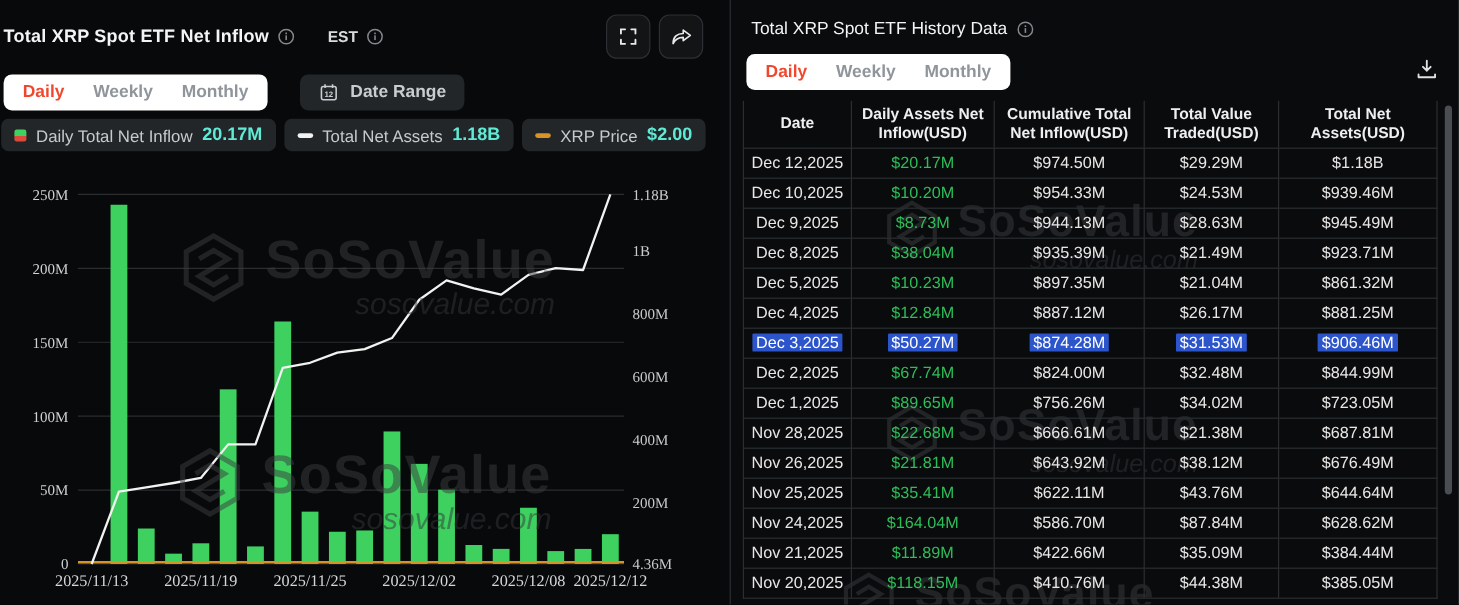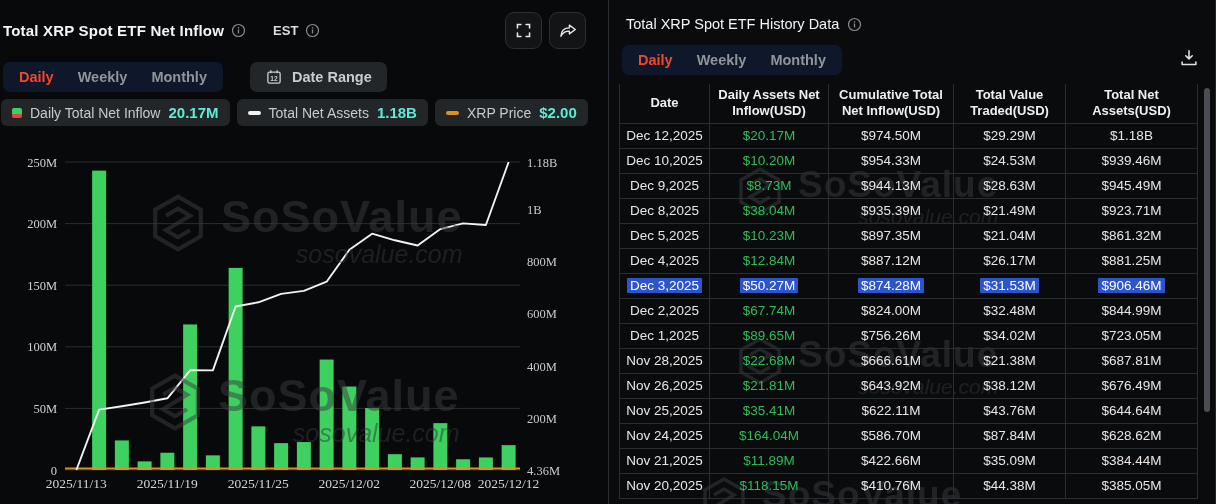--- a/index.html
+++ b/index.html
@@ -8,21 +8,21 @@
   #screen{position:relative;width:1216px;height:504px;overflow:hidden;background:#08090a}
   
   .left-panel{position:absolute;left:0;top:0;width:608px;height:496px}
   .lp-header{position:absolute;top:12px;left:3px;right:22px;display:flex;align-items:center;gap:7px}
   .panel-title{font-size:15px;font-weight:bold;color:#f3f4f5;letter-spacing:.2px}
   .tz{font-size:13px;color:#d9dcde;font-weight:600;margin-left:20px}
   .spacer{flex:1}
   .icon-btn{width:37px;height:37px;border:1px solid #2c2f33;border-radius:9px;background:#121416;display:flex;align-items:center;justify-content:center;cursor:pointer}
   .info{width:15px;height:15px;display:inline-block}
   .lp-controls{position:absolute;top:62px;left:3px;display:flex;gap:27px;align-items:center}
-  .tabgroup{display:inline-flex;align-items:center;background:#0f172a;border-radius:7px;padding:4px 7px;gap:6px}
+  .tabgroup{display:inline-flex;align-items:center;background:#ffffff;border-radius:7px;padding:4px 7px;gap:6px}
   .tab{padding:3px 9px;font-size:14.5px;font-weight:600;color:#8f959b;cursor:pointer;border-radius:5px}
   .tab.active{color:#f0482e}
   .date-range{display:inline-flex;gap:9px;align-items:center;background:#232629;border-radius:7px;padding:6px 15px;font-weight:bold;color:#c9cdd0;font-size:14.5px;cursor:pointer}
   .lp-legend{position:absolute;top:99px;left:1px;display:flex;gap:7px}
   .chip{display:inline-flex;align-items:center;gap:8px;background:#232629;border-radius:6px;padding:5px 11px;font-size:14px;color:#c6cacd;white-space:nowrap;cursor:pointer}
   .chip b{color:#5eead4;font-size:15px}
   .ic-sq{width:10px;height:10px;border-radius:2px;background:linear-gradient(#3ed160 0 55%,#e0483c 55% 100%)}
   .ic-dash{width:13px;height:4px;border-radius:2px}
   #chart{position:absolute;left:0;top:140px}
   

